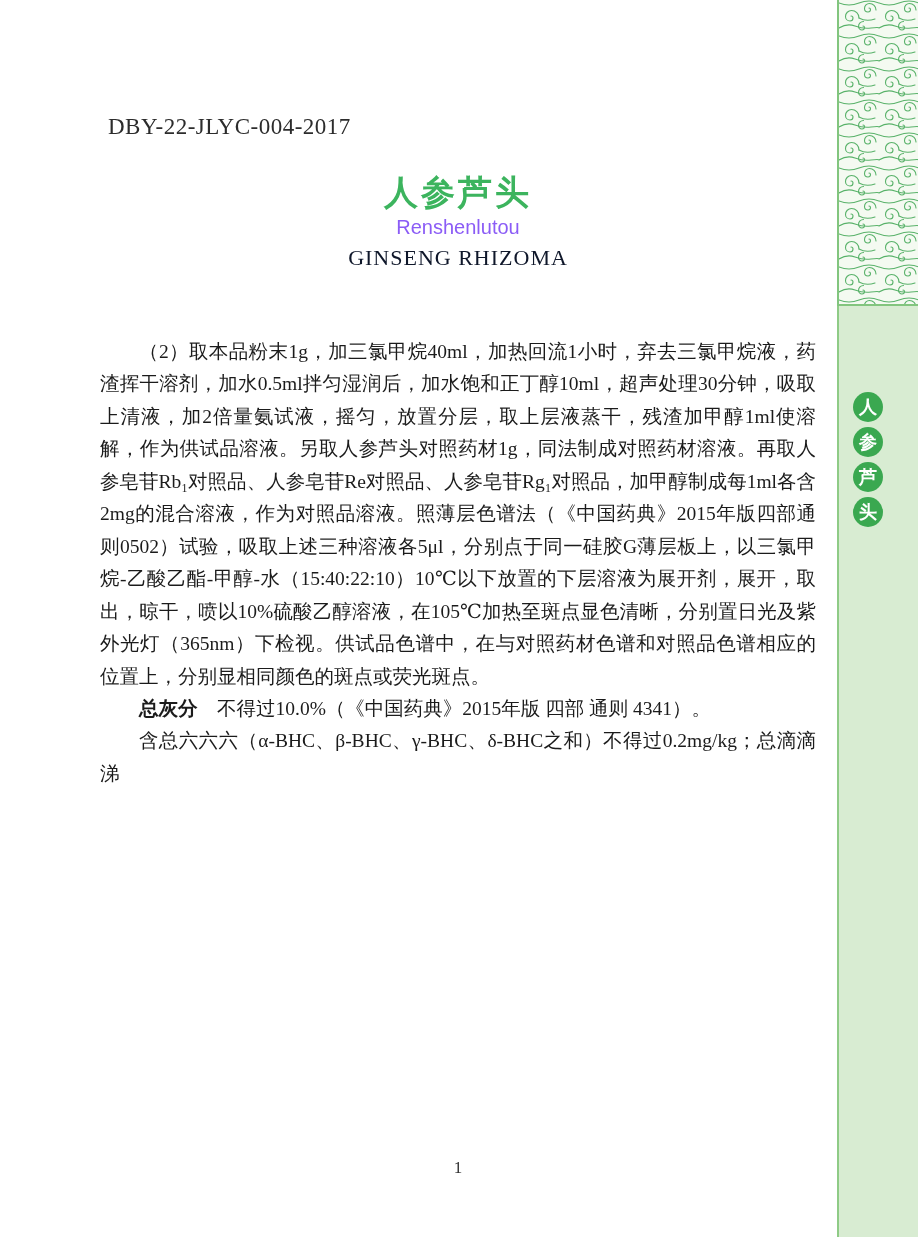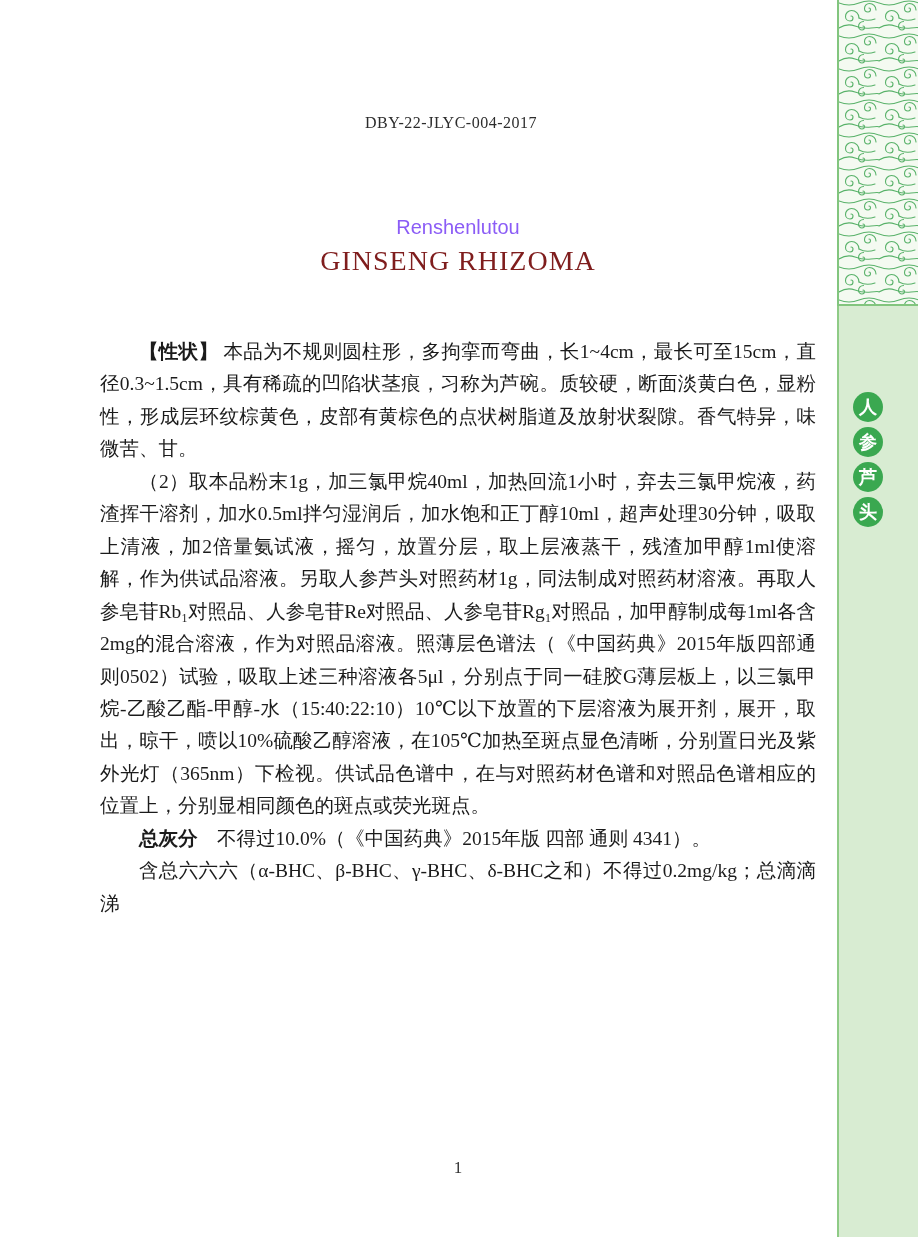--- a/index.html
+++ b/index.html
@@ -21,33 +21,33 @@
   }
   .sb-tabs{position:absolute;top:392px;left:16px;display:flex;flex-direction:column;gap:5px;}
   .sb-circle{
     width:30px;height:30px;border-radius:50%;background:#3aa850;color:#ffffff;
     display:flex;align-items:center;justify-content:center;
     font-size:18px;font-weight:bold;font-family:"Liberation Sans","DejaVu Sans",sans-serif;
   }
 
   
   .doc-code{
-    position:absolute;top:114px;left:100px;width:702px;text-align:center;
-    font-size:16px;letter-spacing:.5px;color:#2c2c2c;
+    position:absolute;top:114px;left:108px;width:702px;text-align:left;
+    font-size:23px;letter-spacing:.5px;color:#2c2c2c;
   }
   .title-block{position:absolute;left:100px;width:716px;text-align:center;}
   .title-cn{
     top:170px;font-size:34px;font-weight:bold;color:#3cb45e;letter-spacing:3px;
     font-family:"Liberation Sans","DejaVu Sans",sans-serif;
   }
   .title-py{
     top:216px;font-size:20px;color:#8b5cf6;
     font-family:"Liberation Sans","DejaVu Sans",sans-serif;
   }
-  .title-latin{top:245px;font-size:28px;color:#7f1d1d;letter-spacing:1px;}
+  .title-latin{top:245px;font-size:22px;color:#0f172a;letter-spacing:1px;}
 
   
   .body-text{
     position:absolute;left:100px;top:336px;width:716px;
     font-size:19.5px;line-height:32.45px;text-align:justify;color:#1b1b1b;
   }
   .body-text p{margin:0;text-indent:2em;}
   .b{font-weight:bold;}
   .it{font-style:italic;}
   .justify-last{text-align-last:justify;}
@@ -86,26 +86,26 @@
     <div class="sb-tabs">
       <div class="sb-circle">人</div>
       <div class="sb-circle">参</div>
       <div class="sb-circle">芦</div>
       <div class="sb-circle">头</div>
     </div>
   </div>
 
   <div class="doc-code">DBY-22-JLYC-004-2017</div>
 
+  <div class="title-block title-cn">人参芦头</div>
   <div class="title-block title-py">Renshenlutou</div>
   <div class="title-block title-latin">GINSENG RHIZOMA</div>
 
   <div class="body-text">
 
-    <p><span class="b">【性状】</span><span> 本品为不规则圆柱形，多拘挛而弯曲，长1~4cm，最长可至15cm，直径0.3~1.5cm，具有稀疏的凹陷状茎痕，习称为芦碗。质较硬，断面淡黄白色，显粉性，形成层环纹棕黄色，皮部有黄棕色的点状树脂道及放射状裂隙。香气特异，味微苦、甘。</span></p>
 
 
     <p><span>（2）取本品粉末1g，加三氯甲烷40ml，加热回流1小时，弃去三氯甲烷液，药渣挥干溶剂，加水0.5ml拌匀湿润后，加水饱和正丁醇10ml，超声处理30分钟，吸取上清液，加2倍量氨试液，摇匀，放置分层，取上层液蒸干，残渣加甲醇1ml使溶解，作为供试品溶液。另取人参芦头对照药材1g，同法制成对照药材溶液。再取人参皂苷Rb₁对照品、人参皂苷Re对照品、人参皂苷Rg₁对照品，加甲醇制成每1ml各含2mg的混合溶液，作为对照品溶液。照薄层色谱法（《中国药典》2015年版四部通则0502）试验，吸取上述三种溶液各5μl，分别点于同一硅胶G薄层板上，以三氯甲烷-乙酸乙酯-甲醇-水（15:40:22:10）10℃以下放置的下层溶液为展开剂，展开，取出，晾干，喷以10%硫酸乙醇溶液，在105℃加热至斑点显色清晰，分别置日光及紫外光灯（365nm）下检视。供试品色谱中，在与对照药材色谱和对照品色谱相应的位置上，分别显相同颜色的斑点或荧光斑点。</span></p>
 
 
     <p><span class="b">总灰分</span><span>　不得过10.0%（《中国药典》2015年版 四部 通则 4341）。</span></p>
 
 
     <p class="justify-last"><span>含总六六六（α-BHC、β-BHC、γ-BHC、δ-BHC之和）不得过0.2mg/kg；总滴滴涕</span></p>
   </div>

